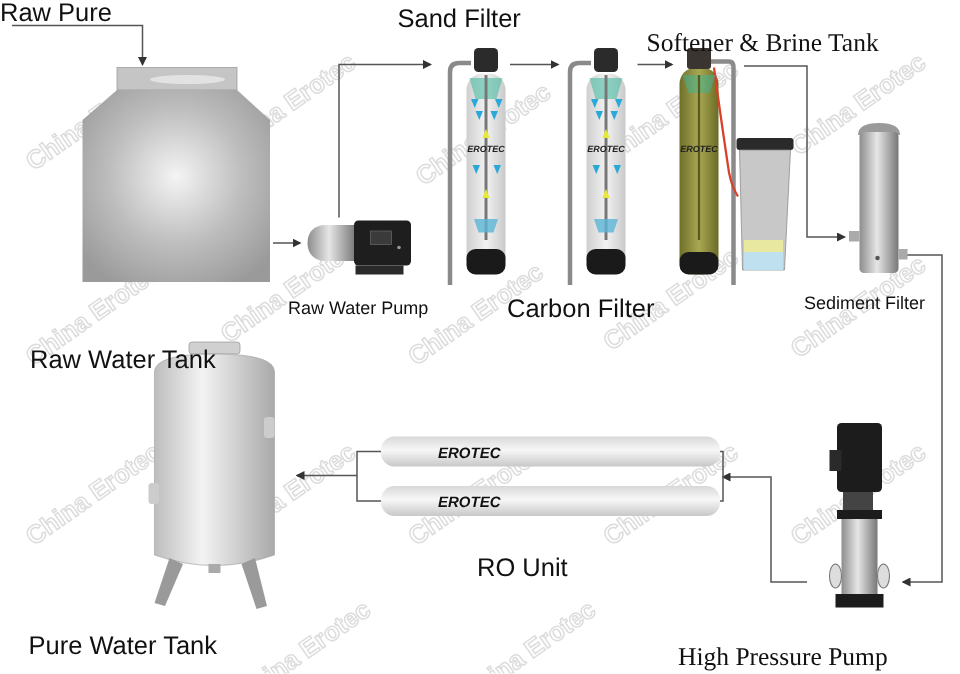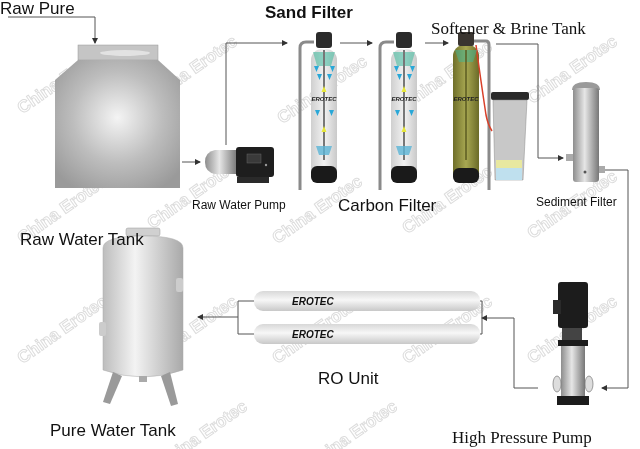--- a/index.html
+++ b/index.html
@@ -199,21 +199,21 @@
     <path d="M103,248 q0,-12 40,-12 q40,0 40,12 L183,370 q-40,14 -80,0 Z" fill="url(#cylGrad)" stroke="#aaa" stroke-width="0.5"></path>
     <rect x="176" y="278" width="7" height="14" rx="2" fill="#ccc"></rect>
     <rect x="99" y="322" width="7" height="14" rx="2" fill="#ccc"></rect>
     <path d="M113,372 L103,402 L110,404 L122,376 Z" fill="#9a9a9a"></path>
     <path d="M170,372 L178,404 L171,406 L161,376 Z" fill="#9a9a9a"></path>
     <rect x="139" y="376" width="8" height="6" fill="#aaa"></rect>
   </g>
 </svg>
 
 <div class="lbl lg" style="left:0px;top:0px;">Raw Pure</div>
-<div class="lbl lg" style="left:265px;top:4px;font-weight:bold;">Sand Filter</div>
+<div class="lbl lg" style="left:265px;top:4px;">Sand Filter</div>
 <div class="lbl lg" style="left:431px;top:20px;font-family:Liberation Serif, serif;">Softener &amp; Brine Tank</div>
 <div class="lbl lg" style="left:20px;top:191px;margin-top:40px;">Raw Water Tank</div>
 <div class="lbl sm" style="left:192px;top:199px;">Raw Water Pump</div>
 <div class="lbl lg" style="left:338px;top:197px;">Carbon Filter</div>
 <div class="lbl sm" style="left:536px;top:196px;">Sediment Filter</div>
 <div class="lbl lg" style="left:318px;top:370px;">RO Unit</div>
-<div class="lbl lg" style="left:50px;top:422px;">Pure Water Tank</div>
+<div class="lbl lg" style="left:19px;top:422px;">Pure Water Tank</div>
 <div class="lbl lg" style="left:452px;top:429px;font-family:Liberation Serif, serif;">High Pressure Pump</div>
 
 </body></html>

